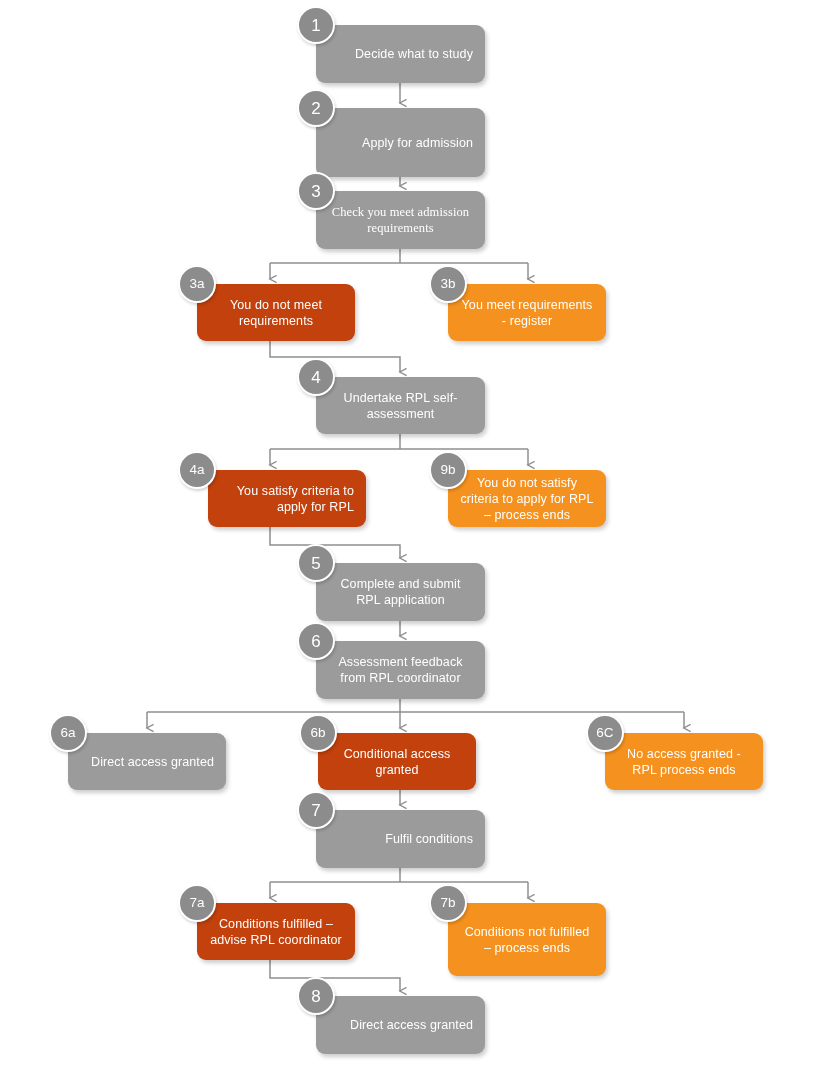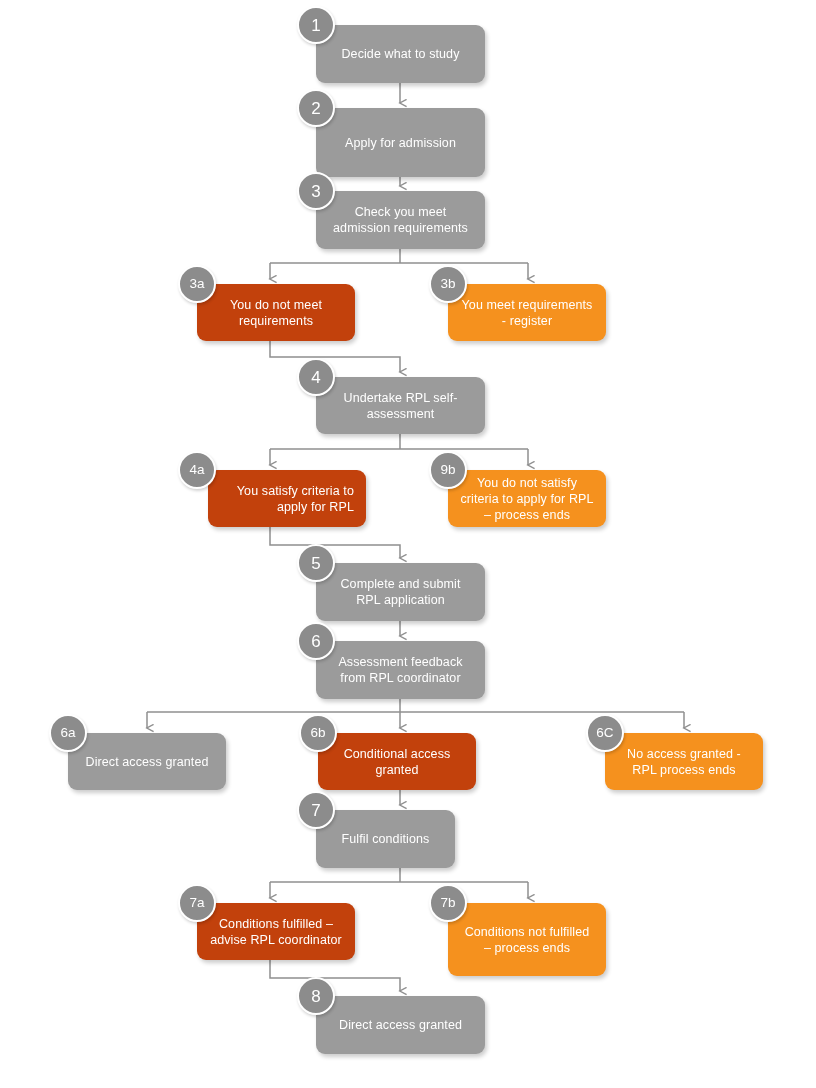--- a/index.html
+++ b/index.html
@@ -36,21 +36,21 @@
     justify-content: center;
     text-align: center;
     color: #ffffff;
     font-size: 12.5px;
     line-height: 16px;
     letter-spacing: 0.1px;
     padding: 4px 12px;
     box-shadow: 2px 3px 4px rgba(0,0,0,0.20);
     z-index: 2;
   }
-  .node.gray   { background: #9b9b9b; }
+  .node.gray   { background: #9b9b9b; justify-content: flex-end; }
   .node.navy   { background: #c2410c; }
   .node.orange { background: #f5911e; }
 
   .node .label { display: block; }
 
   
   .badge {
     position: absolute;
     width: 38px;
     height: 38px;
@@ -121,21 +121,21 @@
 
   <div id="nodes">
       <div class="node gray" style="left: 316px; top: 25px; width: 169px; height: 58px;">
         <span class="label">Decide  what to study</span>
       </div>
       <div class="badge" style="left: 297px; top: 6px;">1</div>
       <div class="node gray" style="left: 316px; top: 108px; width: 169px; height: 69px;">
         <span class="label">Apply for admission</span>
       </div>
       <div class="badge" style="left: 297px; top: 89px;">2</div>
-      <div class="node gray" style="left: 316px; top: 191px; width: 169px; height: 58px;">
+      <div class="node gray" style="left: 316px; top: 191px; width: 169px; height: 58px; font-family: Liberation Serif, serif;">
         <span class="label">Check you meet admission requirements</span>
       </div>
       <div class="badge" style="left: 297px; top: 172px;">3</div>
       <div class="node navy" style="left: 197px; top: 284px; width: 158px; height: 57px;">
         <span class="label">You do not meet requirements</span>
       </div>
       <div class="badge small" style="left: 178px; top: 265px;">3a</div>
       <div class="node orange" style="left: 448px; top: 284px; width: 158px; height: 57px;">
         <span class="label">You meet requirements - register</span>
       </div>
@@ -165,21 +165,21 @@
       </div>
       <div class="badge small" style="left: 49px; top: 714px;">6a</div>
       <div class="node navy" style="left: 318px; top: 733px; width: 158px; height: 57px; text-align: center;">
         <span class="label">Conditional access granted</span>
       </div>
       <div class="badge small" style="left: 299px; top: 714px;">6b</div>
       <div class="node orange" style="left: 605px; top: 733px; width: 158px; height: 57px;">
         <span class="label">No access granted -  RPL process ends</span>
       </div>
       <div class="badge small" style="left: 586px; top: 714px;">6C</div>
-      <div class="node gray" style="left: 316px; top: 810px; width: 139px; height: 58px;">
+      <div class="node gray" style="left: 316px; top: 810px; width: 169px; height: 58px;">
         <span class="label">Fulfil conditions</span>
       </div>
       <div class="badge" style="left: 297px; top: 791px;">7</div>
       <div class="node navy" style="left: 197px; top: 903px; width: 158px; height: 57px;">
         <span class="label">Conditions fulfilled – advise RPL coordinator</span>
       </div>
       <div class="badge small" style="left: 178px; top: 884px;">7a</div>
       <div class="node orange" style="left: 448px; top: 903px; width: 158px; height: 73px;">
         <span class="label">Conditions not fulfilled – process ends</span>
       </div>

